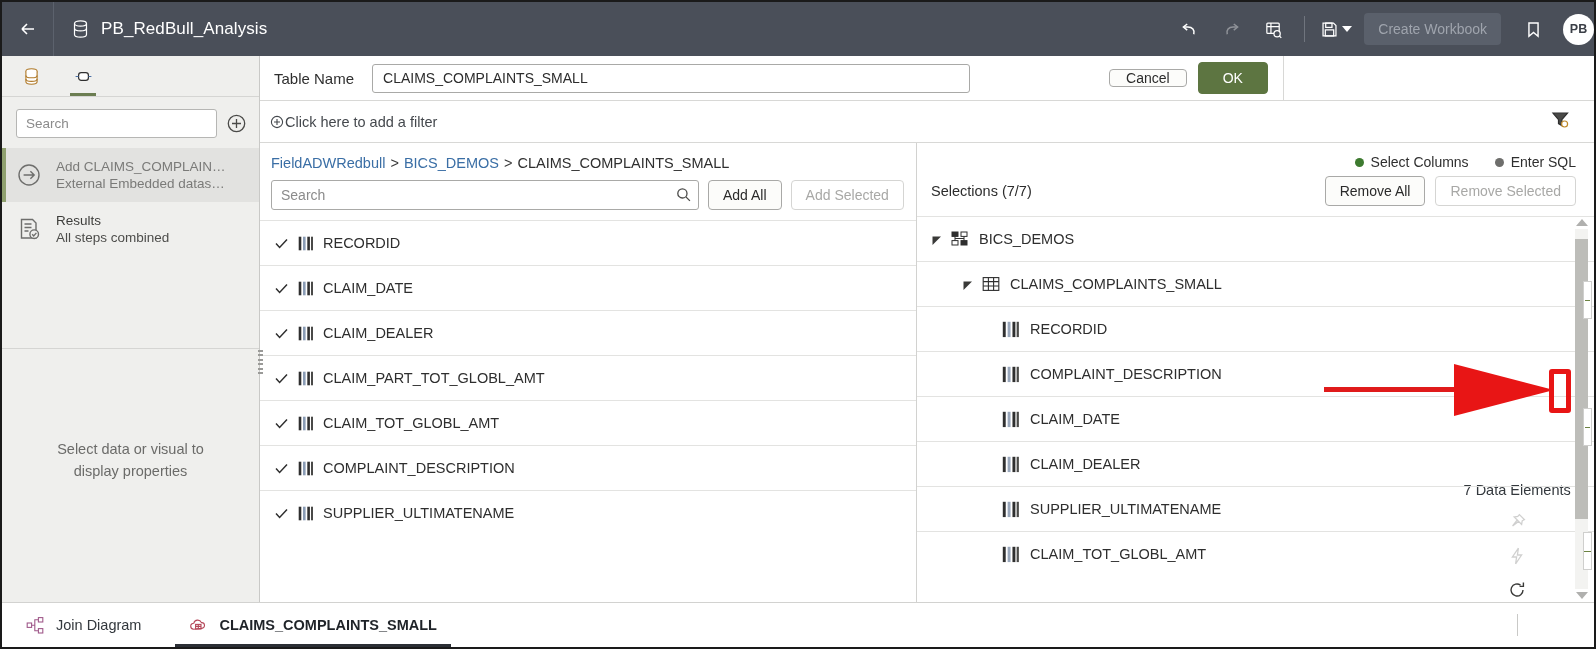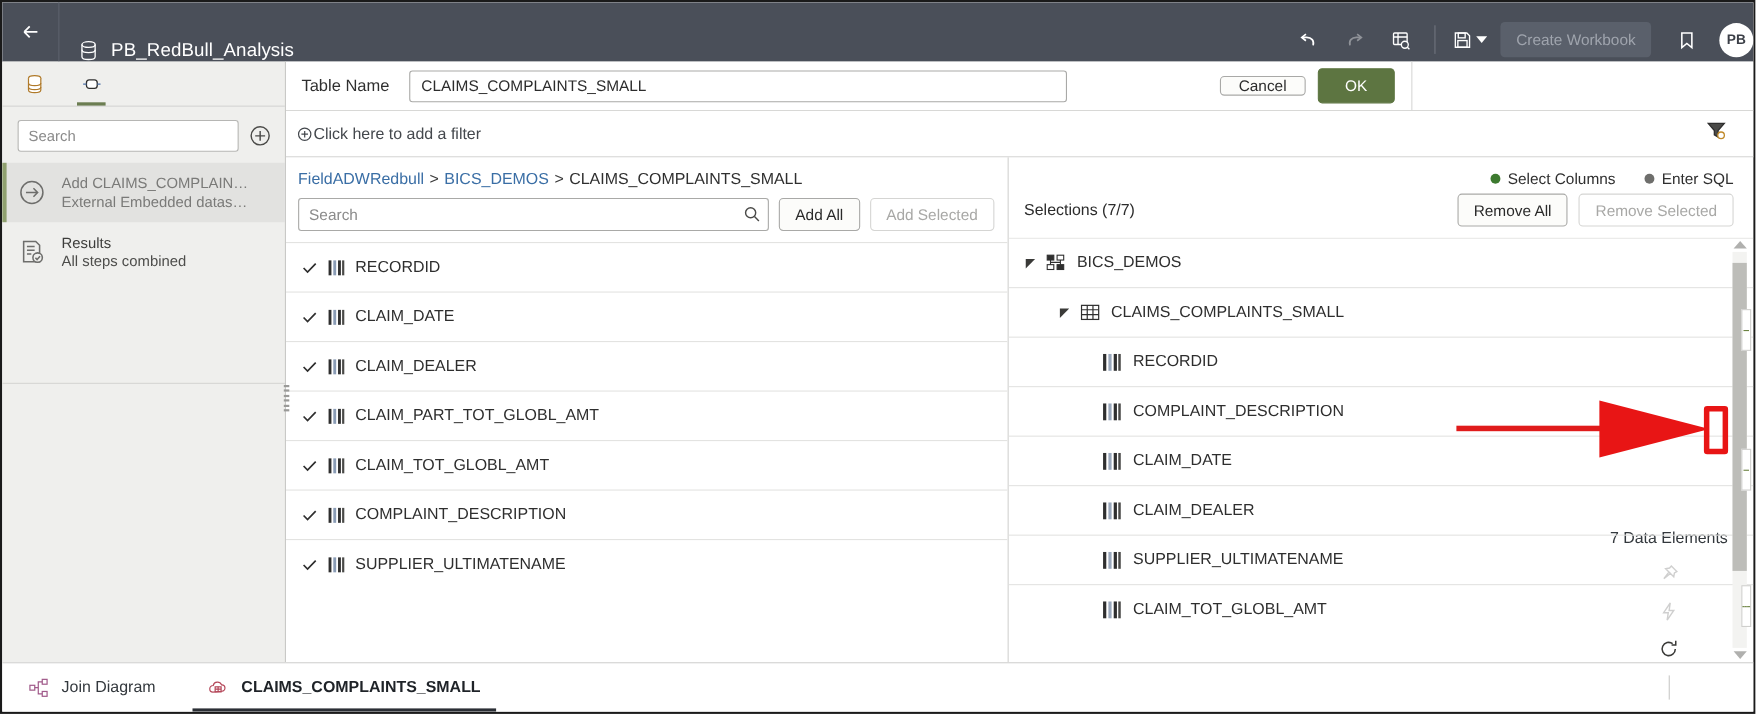--- a/index.html
+++ b/index.html
@@ -16,21 +16,21 @@
     background: #fff;
     display: flex;
     flex-direction: column;
     overflow: hidden;
   }
 
   
   .topbar {
     height: 54px; flex: 0 0 54px;
     background: #4a4f59;
-    display: flex; align-items: flex-end;
+    display: flex; align-items: center;
     color: #ffffff;
   }
   .back-btn {
     width: 52px; height: 54px;
     display: flex; align-items: center; justify-content: center;
     cursor: pointer;
     border-right: 1px solid #5c626d;
   }
   .back-btn svg { width: 20px; height: 20px; }
   .title-wrap {
@@ -438,20 +438,26 @@
           </svg>
         </span>
         <span class="step-txt">
           <div class="step-t1">Results</div>
           <div class="step-t2">All steps combined</div>
         </span>
       </div>
 
       <div class="sb-divider"></div>
 
+      <div class="sb-empty">
+        <div>
+          <div>Select data or visual to</div>
+          <div>display properties</div>
+        </div>
+      </div>
     </div>
 
     <div class="splitter">
       <i></i>
         <i></i>
         <i></i>
         <i></i>
         <i></i>
         <i></i>
     </div>

